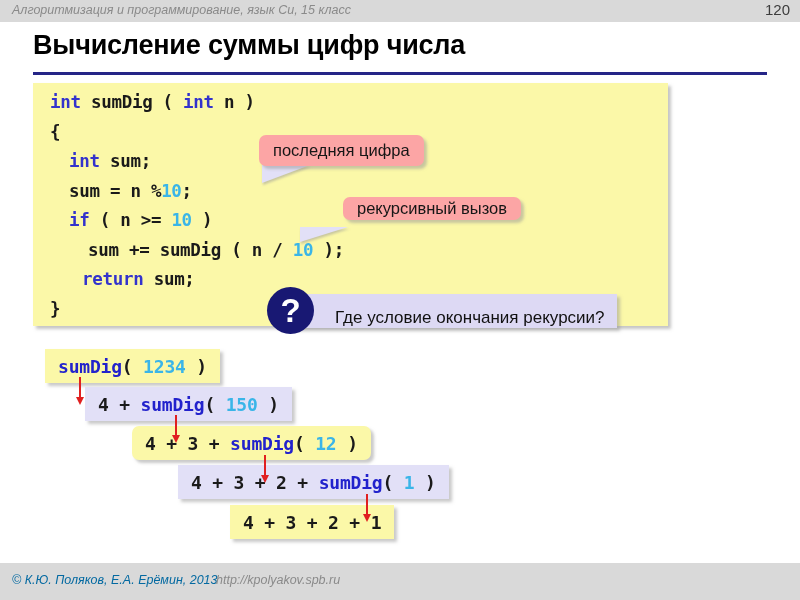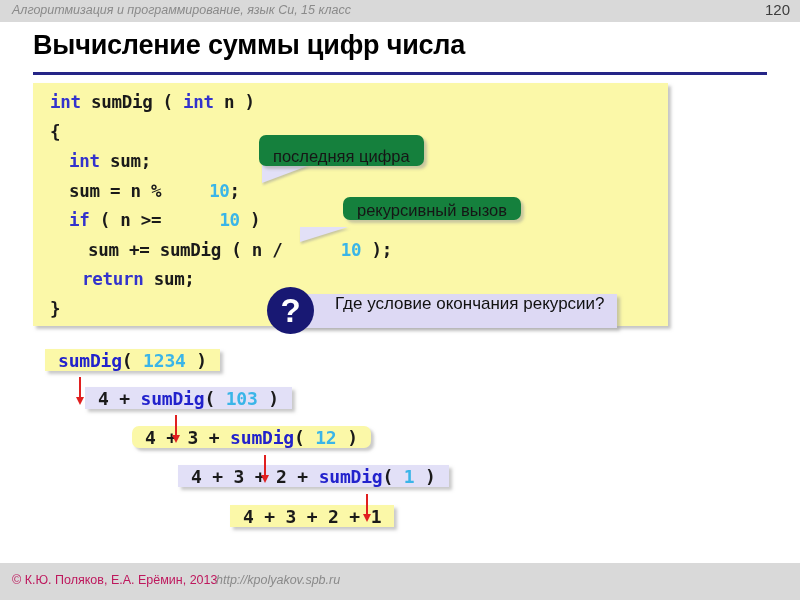--- a/index.html
+++ b/index.html
@@ -66,33 +66,33 @@
   .code-line {
     position: absolute;
     font-family: "DejaVu Sans Mono", monospace;
     font-size: 17.5px;
     font-weight: bold;
     color: #1a1a1a;
     white-space: pre;
     letter-spacing: -0.3px;
   }
   .kw  { color: #3333cc; }
-  .num { color: #3ab5e8; margin-left: 48px; }
+  .num { color: #3ab5e8; }
 
   
   .callout {
     position: absolute;
-    background: #15803d;
+    background: #fca5a5;
     border-radius: 7px;
     font-size: 16.5px;
     color: #161616;
     white-space: nowrap;
     box-shadow: 3px 3px 3px rgba(150,150,150,0.5);
     display: flex;
-    align-items: flex-end;
+    align-items: center;
   }
   #callout-last-digit {
     left: 259px; top: 135px;
     height: 31px;
     padding: 0 14px;
   }
   #callout-recursive-call {
     left: 343px; top: 197px;
     height: 23px;
     padding: 0 14px;
@@ -120,21 +120,21 @@
   #question-banner {
     position: absolute;
     left: 295px; top: 294px;
     height: 34px;
     padding: 0 12px 0 40px;
     background: #ddd9f4;
     font-size: 17px;
     color: #111111;
     white-space: nowrap;
     display: flex;
-    align-items: flex-start;
+    align-items: flex-end;
     box-shadow: 3px 3px 3px rgba(150,150,150,0.5);
   }
   #question-mark-badge {
     position: absolute;
     left: 267px; top: 287px;
     width: 47px; height: 47px;
     border-radius: 50%;
     background: #181873;
     color: #ffffff;
     font-size: 33px;
@@ -142,21 +142,21 @@
     display: flex;
     align-items: center;
     justify-content: center;
     line-height: 1;
     font-family: "Liberation Sans", sans-serif;
   }
 
   
   .trace-row {
     position: absolute;
-    height: 22px;
+    height: 34px;
     display: flex;
     align-items: center;
     padding: 0 13px;
     font-family: "DejaVu Sans Mono", monospace;
     font-size: 18px;
     font-weight: bold;
     color: #1a1a1a;
     white-space: pre;
     box-shadow: 3px 3px 3px rgba(150,150,150,0.5);
     letter-spacing: -0.2px;
@@ -186,21 +186,22 @@
   #footer-bar {
     position: absolute;
     left: 0; top: 563px;
     width: 800px; height: 37px;
     background: #d9d9d9;
   }
   #footer-copyright {
     position: absolute;
     left: 12px; top: 573px;
     font-size: 12.5px;
-    color: #be185d;
+    font-style: italic;
+    color: #0369a1;
     white-space: nowrap;
   }
   #footer-url {
     position: absolute;
     left: 216px; top: 573px;
     font-size: 12.5px;
     font-style: italic;
     color: #8a8a8a;
     white-space: nowrap;
   }
@@ -237,21 +238,21 @@
   <span>рекурсивный вызов</span>
 </div>
 
 <div id="question-banner">
   <span>Где условие окончания рекурсии?</span>
 </div>
 <div id="question-mark-badge">?</div>
 
 <div id="trace-host">
     <div class="trace-row trace-yellow" style="left: 45px; top: 349px;"><span class="fn">sumDig</span><span>( </span><span class="arg">1234</span><span> )</span></div>
-    <div class="trace-row trace-lavender" style="left: 85px; top: 387px;"><span>4 + </span><span class="fn">sumDig</span><span>( </span><span class="arg">103</span><span> )</span></div>
+    <div class="trace-row trace-lavender" style="left: 85px; top: 387px;"><span>4 + </span><span class="fn">sumDig</span><span>( </span><span class="arg">150</span><span> )</span></div>
     <div class="trace-row trace-yellow" style="left: 132px; top: 426px; border-radius: 7px;"><span>4 + 3 + </span><span class="fn">sumDig</span><span>( </span><span class="arg">12</span><span> )</span></div>
     <div class="trace-row trace-lavender" style="left: 178px; top: 465px;"><span>4 + 3 + 2 + </span><span class="fn">sumDig</span><span>( </span><span class="arg">1</span><span> )</span></div>
     <div class="trace-row trace-yellow" style="left: 230px; top: 505px; align-items: center;"><span>4 + 3 + 2 + 1</span></div>
     <div class="arrow" style="left: 79px; top: 377px; height: 21px;"></div>
     <div class="arrow" style="left: 175px; top: 415px; height: 21px;"></div>
     <div class="arrow" style="left: 264px; top: 455px; height: 21px;"></div>
     <div class="arrow" style="left: 366px; top: 494px; height: 21px;"></div>
   </div>
 
 <div id="footer-bar"></div>

